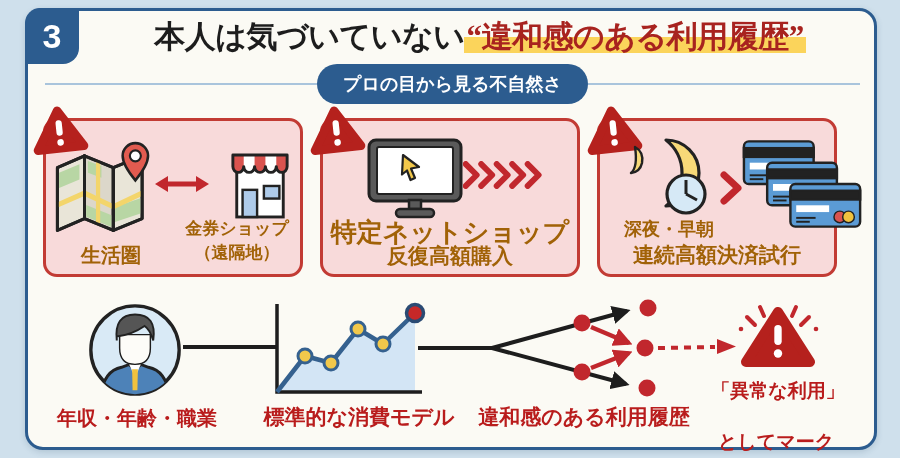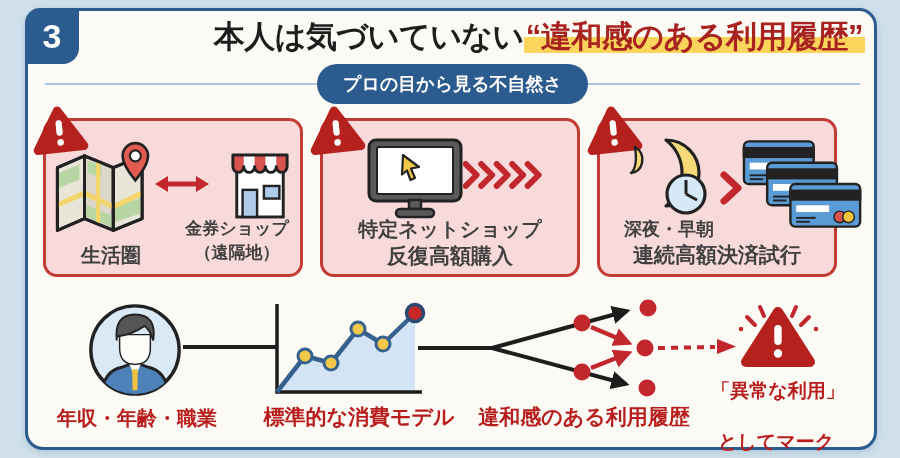--- a/index.html
+++ b/index.html
@@ -16,22 +16,22 @@
     box-shadow:0 2px 6px rgba(40,70,100,.18);
   }
   .badge{
     position:absolute;left:25px;top:8px;width:54px;height:56px;
     background:#2c5c8f;border-radius:15px 0 16px 0;
     color:#fff;font-size:34px;font-weight:bold;
     display:flex;align-items:center;justify-content:center;
   }
   .title{
     position:absolute;left:95px;top:16px;width:770px;
-    text-align:right;font-size:31px;font-weight:bold;color:#1d1d1d;
-    letter-spacing:-0.5px;white-space:nowrap;
+    text-align:center;font-size:31px;font-weight:bold;color:#1d1d1d;
+    letter-spacing:-0.5px;white-space:nowrap;font-family:Liberation Serif, serif;
   }
   .title .hl{
     color:#a8231f;
     background:linear-gradient(to bottom,transparent 52%,#fbd45b 52%,#fbd45b 96%,transparent 96%);
     padding:0 2px;
   }
   .subtitle-row{
     position:absolute;left:45px;top:69px;width:815px;height:30px;
     display:flex;align-items:center;
   }
@@ -40,21 +40,21 @@
     background:#2c5c8f;color:#fff;font-size:18px;font-weight:bold;
     border-radius:999px;padding:8px 26px;white-space:nowrap;
   }
   .warnbox{
     position:absolute;top:118px;height:159px;
     background:#f8dada;border:3px solid #c23b34;border-radius:14px;
     box-sizing:border-box;
   }
   .warnbox .tri{position:absolute;left:-16px;top:-18px;transform:rotate(-6deg);}
   .blabel{
-    position:absolute;font-weight:bold;color:#404040;text-align:center;
+    position:absolute;font-weight:bold;color:#a16207;text-align:center;
     white-space:nowrap;line-height:1.2;
   }
   .flowlabel{
     position:absolute;font-weight:bold;color:#b91c1c;text-align:center;
     white-space:nowrap;transform:translateX(-50%);font-size:21px;
   }
   .connA{position:absolute;left:183px;top:345px;width:95px;height:4px;background:#1d1d1d;}
   svg{display:block;}
 </style>
 </head>
@@ -134,21 +134,21 @@
     </svg>
     <svg style="position:absolute;left:140px;top:40px;" width="82" height="28" viewBox="0 0 90 30">
       <g stroke="#c1272d" stroke-width="6.5" fill="none" stroke-linecap="round" stroke-linejoin="round">
         <path d="M3,3 L15,15 L3,27"></path>
         <path d="M20,3 L32,15 L20,27"></path>
         <path d="M37,3 L49,15 L37,27"></path>
         <path d="M54,3 L66,15 L54,27"></path>
         <path d="M71,3 L83,15 L71,27"></path>
       </g>
     </svg>
-    <div class="blabel" style="left:0;width:100%;top:96px;font-size:20px;">特定ネットショップ</div>
+    <div class="blabel" style="left:0;width:100%;top:96px;font-size:26px;">特定ネットショップ</div>
     <div class="blabel" style="left:0;width:100%;top:122px;font-size:21px;">反復高額購入</div>
   </div>
 
   <div class="warnbox" style="left:597px;width:240px;">
     <svg class="tri" width="58" height="52" viewBox="0 0 60 54">
       <path d="M30,8 L54,47 L6,47 Z" fill="#b5211d" stroke="#b5211d" stroke-width="9" stroke-linejoin="round"></path>
       <rect x="27" y="18" width="6.5" height="16" rx="3.2" fill="#fff"></rect>
       <circle cx="30.2" cy="41" r="3.4" fill="#fff"></circle>
     </svg>
     <svg style="position:absolute;left:22px;top:12px;" width="95" height="88" viewBox="0 0 95 88">

